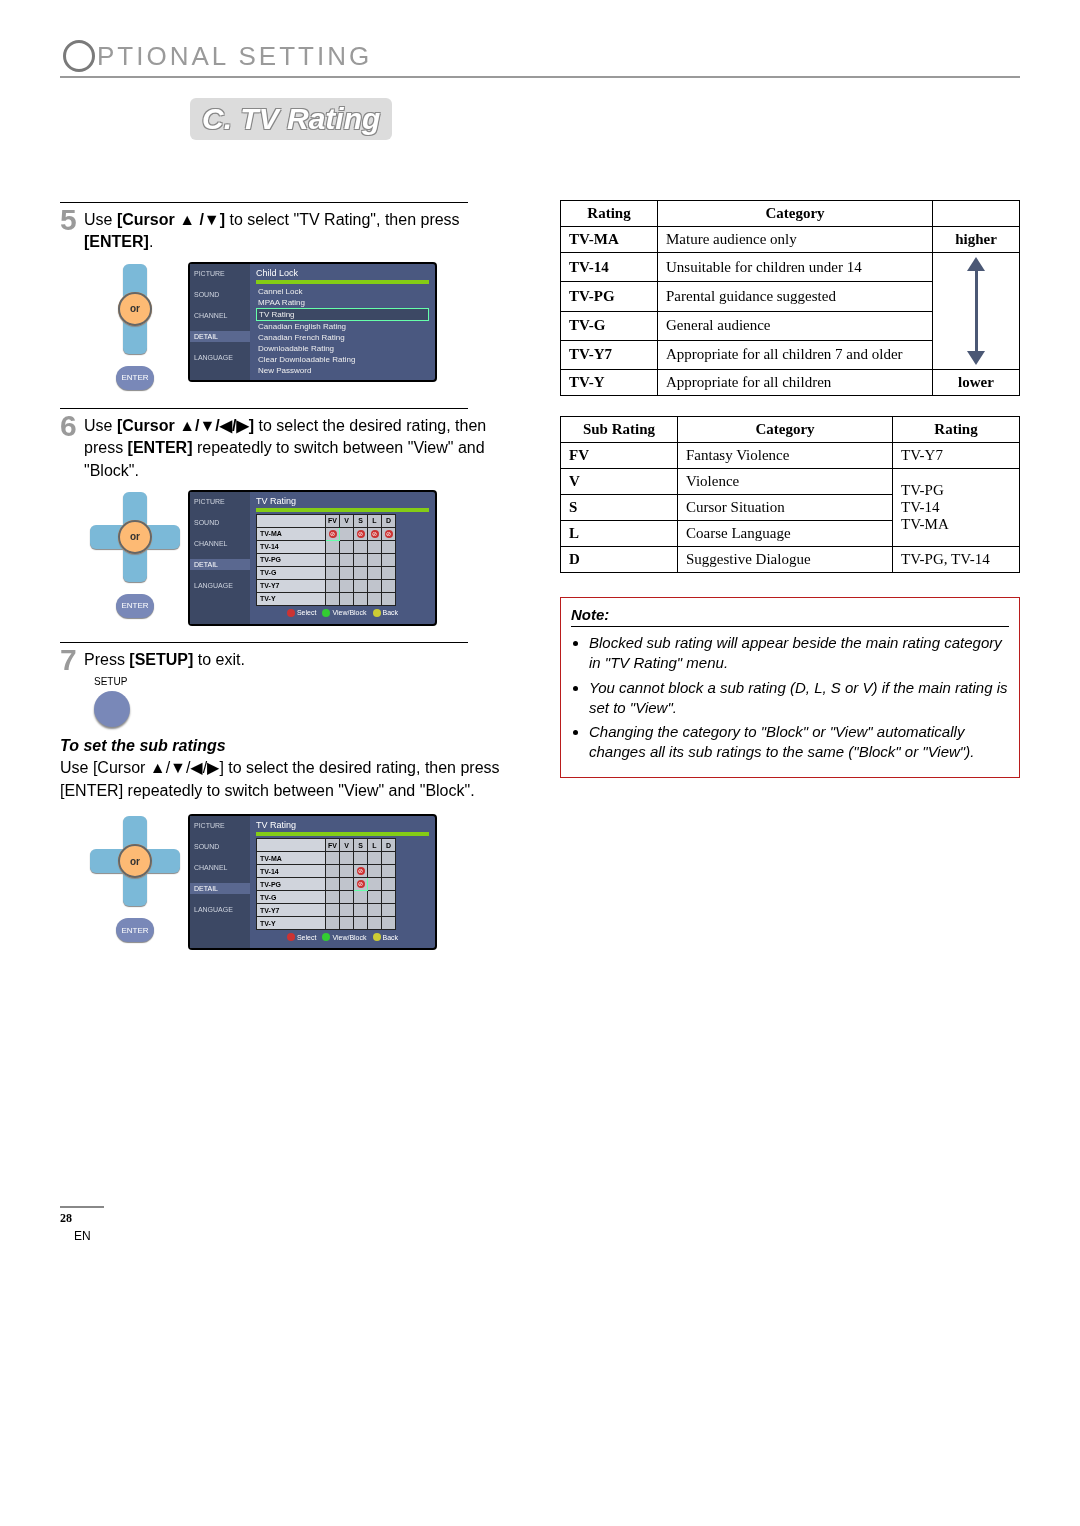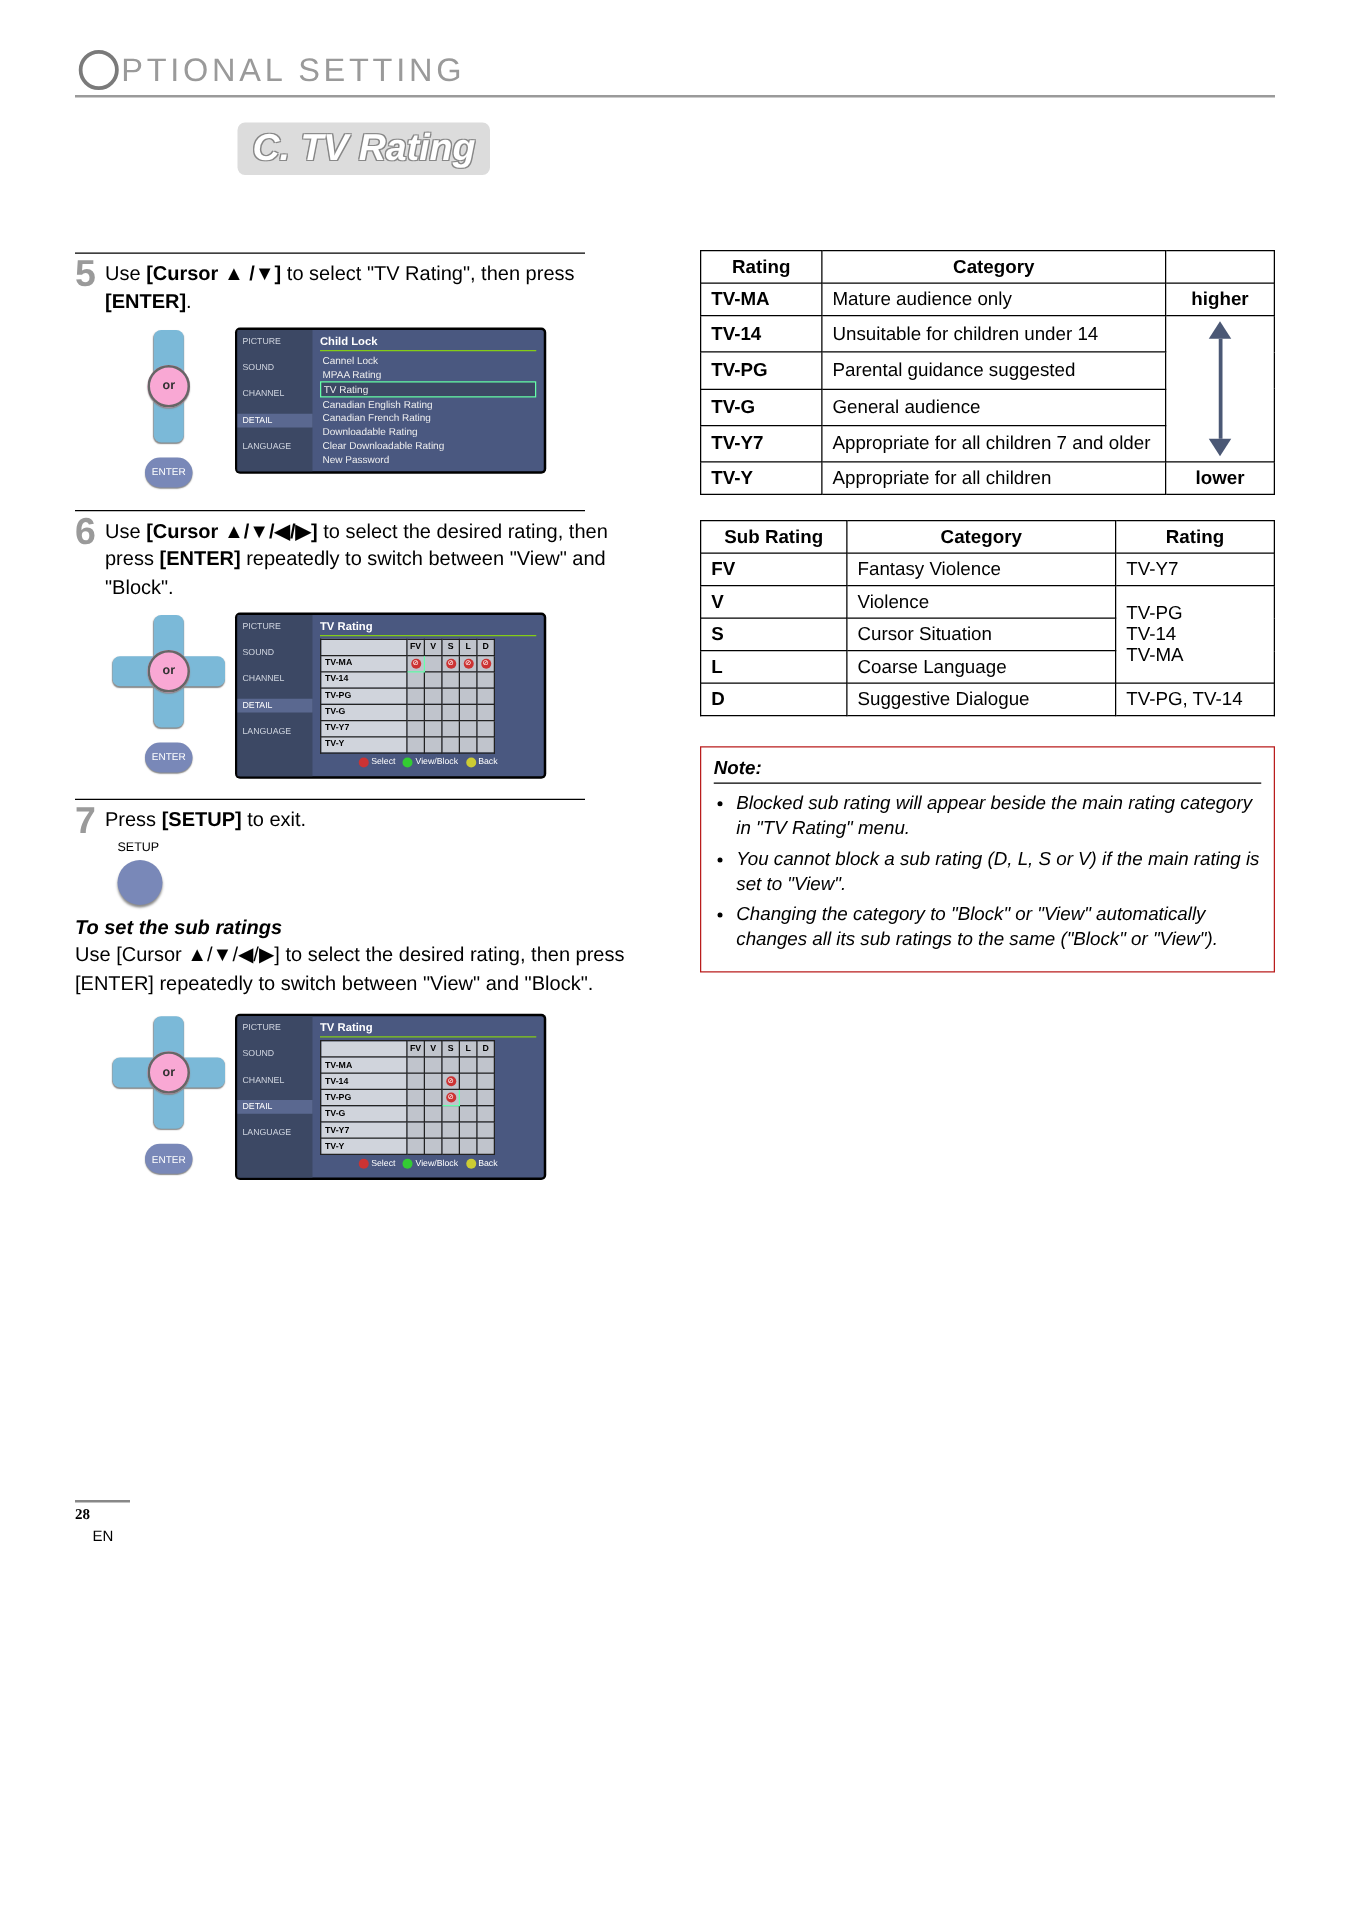--- a/index.html
+++ b/index.html
@@ -63,21 +63,21 @@
   .dpad .arm {
     position:absolute; background:#7bb9d8;
     box-shadow:0 1px 1px #888;
   }
   .dpad .up { left:33px; top:0; width:24px; height:33px; border-radius:6px 6px 0 0; }
   .dpad .down { left:33px; bottom:0; width:24px; height:33px; border-radius:0 0 6px 6px; }
   .dpad .left { top:33px; left:0; width:33px; height:24px; border-radius:6px 0 0 6px; }
   .dpad .right { top:33px; right:0; width:33px; height:24px; border-radius:0 6px 6px 0; }
   .dpad .center {
     position:absolute; left:28px; top:28px; width:34px; height:34px;
-    border-radius:50%; background:#f9a8d4; box-shadow:inset 0 0 0 2px #666, 0 1px 1px #888;
+    border-radius:50%; background:#fdba74; box-shadow:inset 0 0 0 2px #666, 0 1px 1px #888;
     display:flex; align-items:center; justify-content:center;
     font-size:10px; font-weight:700; color:#333;
   }
   .dpad .arm.faded { opacity: 0; }
   .tri { width:0; height:0; position:absolute; }
   .tri-up { left:38px; top:6px; border-left:7px solid transparent; border-right:7px solid transparent; border-bottom:9px solid #fff; }
   .tri-down { left:38px; bottom:6px; border-left:7px solid transparent; border-right:7px solid transparent; border-top:9px solid #fff; }
   .tri-left { top:38px; left:6px; border-top:7px solid transparent; border-bottom:7px solid transparent; border-right:9px solid #fff; }
   .tri-right { top:38px; right:6px; border-top:7px solid transparent; border-bottom:7px solid transparent; border-left:9px solid #fff; }
   .enter-btn {
@@ -98,21 +98,21 @@
     display:flex;
     box-shadow:0 0 0 2px #000;
   }
   .osd-left {
     width:60px; background:#3c4864; display:flex; flex-direction:column;
     padding:4px 0; gap:10px;
   }
   .osd-left .tab { padding:2px 4px; display:flex; align-items:center; gap:3px; font-size:7px; color:#cfd4df;}
   .osd-left .tab.active { background:#5a6890; color:#fff; }
   .osd-right { flex:1; padding:4px 6px; }
-  .osd-title { font-size:9px; font-weight:bold; border-bottom:1px solid #84cc16; padding-bottom:2px; margin-bottom:2px; }
+  .osd-title { font-size:9px; font-weight:normal; border-bottom:4px solid #84cc16; padding-bottom:2px; margin-bottom:2px; }
   .osd-right .item { font-size:8px; padding:1px 2px; color:#eee; }
   .osd-right .item.sel { border:1px solid #6fa; background:#3c4864; }
 
   .osd-grid {
     width:140px;
   }
   .osd-grid table { border-collapse:collapse; width:100%; font-size:7px; }
   .osd-grid td { border:1px solid #222; background:#c0c4cc; color:#000; text-align:center; padding:0 1px; height:12px; }
   .osd-grid th { border:1px solid #222; background:#c0c4cc; color:#000; font-weight:bold; font-size:7px; width:13px; padding:0; }
   .osd-grid td.label { text-align:left; padding-left:3px; font-weight:bold; background:#d0d4dc; }
@@ -123,21 +123,21 @@
   .osd-foot .dot.r { background:#c33; }
   .osd-foot .dot.g { background:#3c3; }
   .osd-foot .dot.y { background:#cc3; }
   .block-icon { display:inline-block; width:8px; height:8px; border-radius:50%; background:#c33; color:#fff; font-size:6px; line-height:8px; text-align:center; }
 
   .subhead { font-weight:700; font-style:italic; font-size:16px; margin-top:10px; }
   .para { font-size:16px; line-height:1.4; margin-top:2px; margin-bottom:14px; }
 
   
   .r-table { border-collapse:collapse; width:100%; font-size:15px; }
-  .r-table th, .r-table td { border:1px solid #000; padding:4px 8px; text-align:left; vertical-align:middle; }
+  .r-table th, .r-table td { border:1px solid #000; padding:4px 8px; text-align:left; vertical-align:middle;font-family:Liberation Serif, serif; }
   .r-table th { font-weight:700; text-align:center; }
   .r-table .bold { font-weight:700; }
   .r-table td.cent { text-align:center; font-weight:700; }
   .arrow-col { width:70px; text-align:center; }
   .arr-up {
     width:0;height:0;margin:0 auto;
     border-left:9px solid transparent;border-right:9px solid transparent;border-bottom:14px solid #4b5875;
   }
   .arr-shaft { width:3px;height:80px;margin:0 auto;background:#4b5875; }
   .arr-down {

